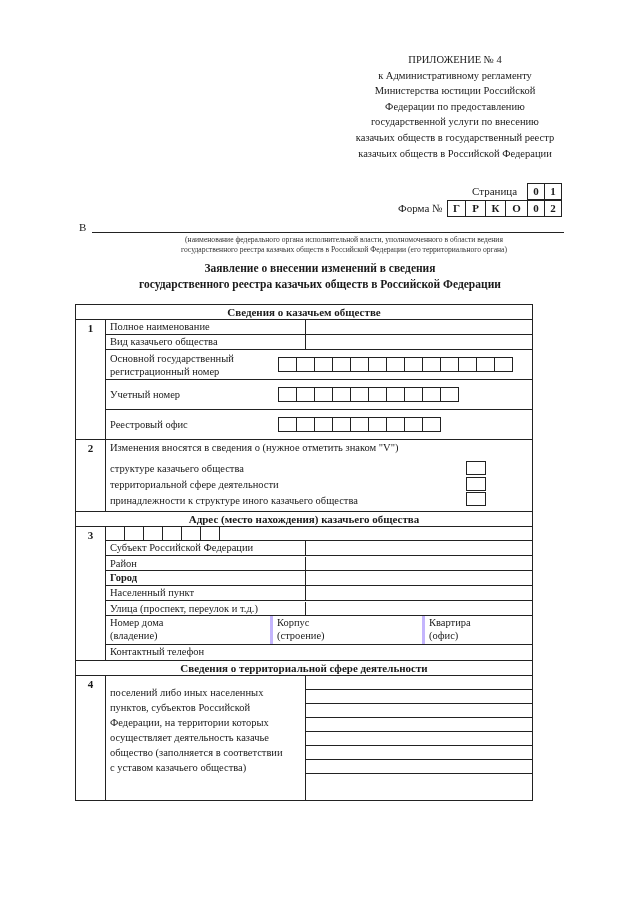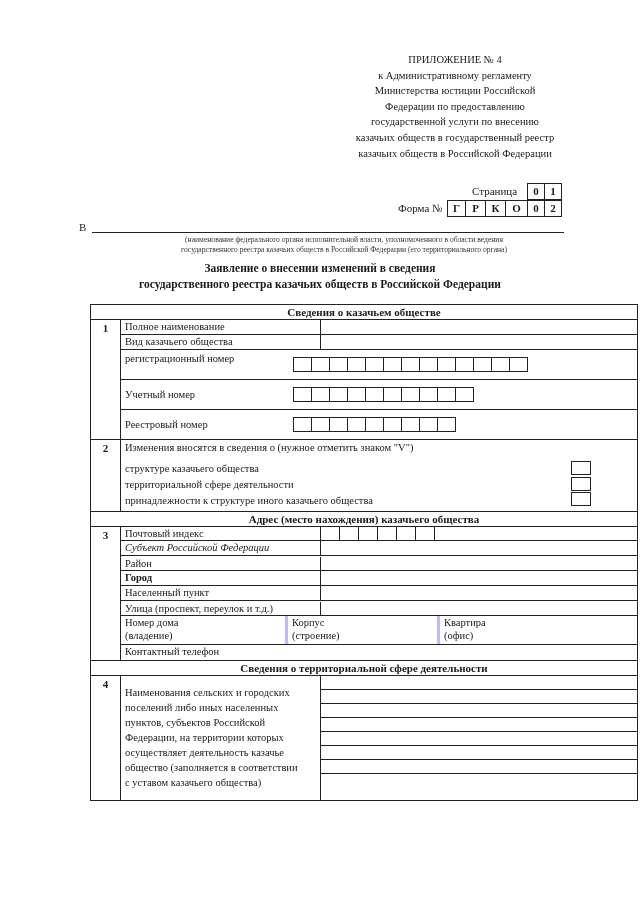--- a/index.html
+++ b/index.html
@@ -23,21 +23,21 @@
   .lbl { position: absolute; font-size: 11px; }
 
   
   .v-letter { position: absolute; left: 79px; top: 221px; font-size: 11px; }
   .v-line { position: absolute; left: 92px; top: 232px; width: 472px; border-bottom: 1px solid #222; }
   .v-caption { position: absolute; left: 108px; width: 472px; text-align: center; font-size: 7.6px; line-height: 11px; color: #333; }
 
   .title { position: absolute; left: 75px; width: 490px; text-align: center; font-weight: bold; font-size: 11.5px; line-height: 16px; }
 
   
-  .tbl { position: absolute; left: 75px; top: 304px; width: 548px; border: 1px solid #222; margin-left: 15px; }
+  .tbl { position: absolute; left: 75px; top: 304px; width: 458px; border: 1px solid #222; }
   .row { position: relative; border-bottom: 1px solid #222; display: flex; }
   .row:last-child { border-bottom: none; }
   .section-head { text-align: center; font-weight: bold; font-size: 11px; line-height: 14px; height: 15px; border-bottom: 1px solid #222; }
   .num { width: 30px; border-right: 1px solid #222; font-weight: bold; font-size: 11px; text-align: center; padding-top: 2px; }
   .body { flex: 1; }
   .sub { position: relative; border-bottom: 1px solid #222; font-size: 10.5px; display: flex; }
   .sub:last-child { border-bottom: none; }
   .sub .l { width: 200px; padding-left: 4px; border-right: 1px solid #222; line-height: 13px; }
   .sub .l.nob { border-right: none; }
   .sub .r { flex: 1; }
@@ -96,20 +96,21 @@
       <div class="sub" style="height:15px;">
         <div class="l">Полное наименование</div>
         <div class="r"></div>
       </div>
       <div class="sub" style="height:15px;">
         <div class="l">Вид казачьего общества</div>
         <div class="r"></div>
       </div>
       <div class="sub" style="height:30px;">
         <div class="l nob" style="padding-top:2px;">
+          <div>Основной государственный</div>
           <div>регистрационный номер</div>
         </div>
         <div class="boxes" id="ogrn-boxes" style="left:172px; top:7px;">
             <span></span>
             <span></span>
             <span></span>
             <span></span>
             <span></span>
             <span></span>
             <span></span>
@@ -130,21 +131,21 @@
             <span></span>
             <span></span>
             <span></span>
             <span></span>
             <span></span>
             <span></span>
             <span></span>
           </div>
       </div>
       <div class="sub" style="height:29px;">
-        <div class="l nob" style="padding-top:8px;">Реестровый номер</div>
+        <div class="l nob" style="padding-top:8px;">Реестровый офис</div>
         <div class="boxes" id="registry-boxes" style="left:172px; top:7px;">
             <span></span>
             <span></span>
             <span></span>
             <span></span>
             <span></span>
             <span></span>
             <span></span>
             <span></span>
             <span></span>
@@ -164,33 +165,32 @@
       <div class="txt" style="position:absolute; top:53px;">принадлежности к структуре иного казачьего общества</div>
       <div class="chk" style="top:52px;"></div>
     </div>
   </div>
 
   <div class="section-head" style="border-top:0;">Адрес (место нахождения) казачьего общества</div>
   <div class="row">
     <div class="num">3</div>
     <div class="body">
       <div class="sub" style="height:14px;">
-        <div class="l">Почтовый индекс</div>
         <div class="r">
             <div class="pboxes" id="postal-boxes">
               <span></span>
               <span></span>
               <span></span>
               <span></span>
               <span></span>
               <span></span>
             </div>
           </div>
       </div>
-      <div class="sub" style="height:15px;font-style:italic;">
+      <div class="sub" style="height:15px;">
         <div class="l">Субъект Российской Федерации</div>
         <div class="r"></div>
       </div>
       <div class="sub" style="height:15px;align-items:center;">
         <div class="l">Район</div>
         <div class="r"></div>
       </div>
       <div class="sub" style="height:15px;font-weight:bold;">
         <div class="l">Город</div>
         <div class="r"></div>
@@ -223,21 +223,20 @@
         <div class="l nob" style="width:auto;">Контактный телефон</div>
       </div>
     </div>
   </div>
 
   <div class="section-head">Сведения о территориальной сфере деятельности</div>
   <div class="row" style="height:124px;">
     <div class="num">4</div>
     <div class="body" style="display:flex;">
       <div style="width:200px; border-right:1px solid #222; padding:9px 0 0 4px; font-size:10.5px; line-height:15px;">
-        <div>Наименования сельских и городских</div>
         <div>поселений либо иных населенных</div>
         <div>пунктов, субъектов Российской</div>
         <div>Федерации, на территории которых</div>
         <div>осуществляет деятельность казачье</div>
         <div>общество (заполняется в соответствии</div>
         <div>с уставом казачьего общества)</div>
       </div>
       <div class="lines4" id="territory-lines">
           <div style="height: 14px;"></div>
           <div style="height: 14px;"></div>

